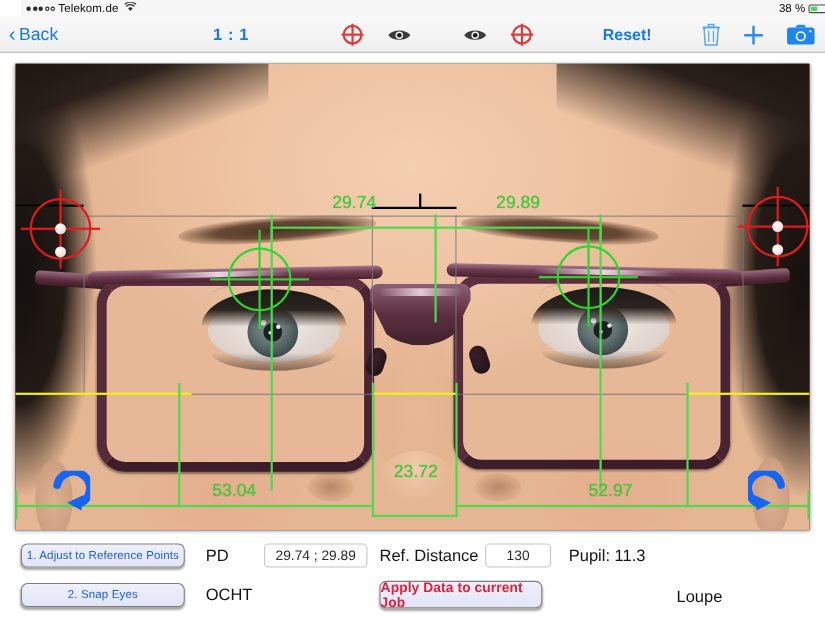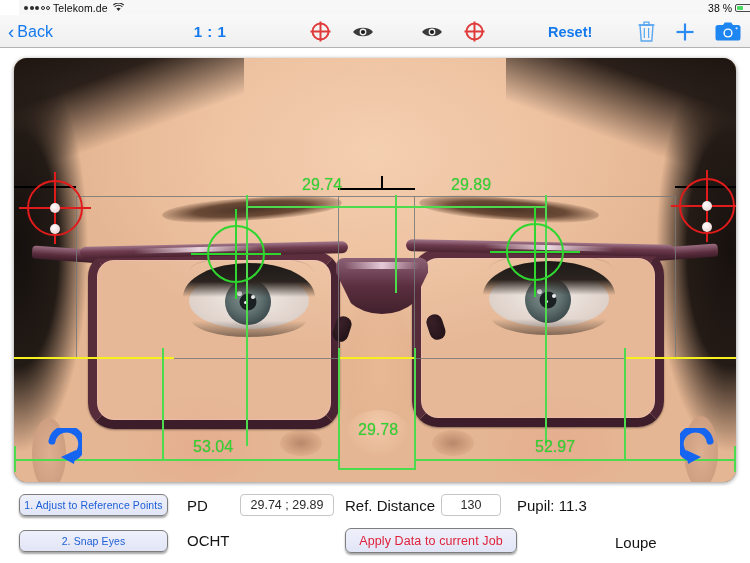--- a/index.html
+++ b/index.html
@@ -60,21 +60,21 @@
   .nav-icons-right {
     position:absolute; right:9px; top:0; height:33px;
     display:flex; align-items:center; gap:20px;
   }
   .icon-btn { cursor:pointer; display:flex; align-items:center; justify-content:center; }
 
   
   .photo-wrap {
     position:absolute; left:14px; top:58px; width:722px; height:424px;
     box-shadow:0 1px 4px rgba(0,0,0,0.45);
-    background:#000; overflow:hidden;border-radius:13px;
+    background:#000; overflow:hidden;
   }
   .face { position:absolute; inset:0; }
   
   .skin {
     position:absolute; inset:0;
     background:
       radial-gradient(ellipse 300px 200px at 50% 22%, #f4cfb0 0%, #eec3a2 55%, #e5b693 100%),
       linear-gradient(to bottom, #eec5a5 0%, #edc3a2 40%, #e9bd9b 100%);
   }
   
@@ -214,21 +214,21 @@
   .panel { position:absolute; left:0; top:486px; width:750px; height:77px; background:#fff; }
   .pbtn {
     position:absolute; width:149px; height:22px; border-radius:6px;
     background:linear-gradient(to bottom,#eef0fb,#e2e5f6);
     border:1px solid #7d7d7d;
     box-shadow:0 2px 2px rgba(0,0,0,0.35);
     color:#1d5fd6; font-size:10.5px; font-weight:400;
     display:flex; align-items:center; justify-content:center;
     cursor:pointer; letter-spacing:0.1px;
   }
-  .pbtn.apply { width:172px; height:25px; color:#e0213a; font-size:12.5px; font-weight:400; }
+  .pbtn.apply { width:148px; height:25px; color:#e0213a; font-size:12.5px; font-weight:700; }
   .plabel { position:absolute; color:#141414; font-size:15px;text-align:right; }
   .pfield {
     position:absolute; height:22px; border:1px solid #c6c6c6; border-radius:4px;
     background:#fff; color:#2a2a2a; font-size:12.5px;
     display:flex; align-items:center; justify-content:center; cursor:text;
   }
 </style>
 </head>
 <body>
 
@@ -424,21 +424,21 @@
       <div class="ln-g" style="left:0px;top:388px;width:2px;height:26px"></div>
       <div class="ln-g" style="left:720px;top:388px;width:2px;height:26px"></div>
       <div class="ln-g" style="left:148px;top:290px;width:2px;height:112px"></div>
       <div class="ln-g" style="left:610px;top:290px;width:2px;height:112px"></div>
       <div class="ln-g" style="left:324px;top:290px;width:2px;height:122px"></div>
       <div class="ln-g" style="left:400px;top:290px;width:2px;height:122px"></div>
       <div class="ln-g" style="left:324px;top:410px;width:78px;height:2px"></div>
 
       <div class="lbl" style="left:179px;top:380px">53.04</div>
       <div class="lbl" style="left:521px;top:380px">52.97</div>
-      <div class="lbl" style="left:344px;top:363px">29.78</div>
+      <div class="lbl" style="left:344px;top:363px">23.72</div>
 
       <div class="ov-i" style="left:193px;top:167px">
         <div class="xhair-g"></div>
       </div>
       <div class="ov-i" style="left:492px;top:165px">
         <div class="xhair-g"></div>
       </div>
 
       <div class="ov-i" style="left:13px;top:122px">
         <div class="xhair-r"></div>

